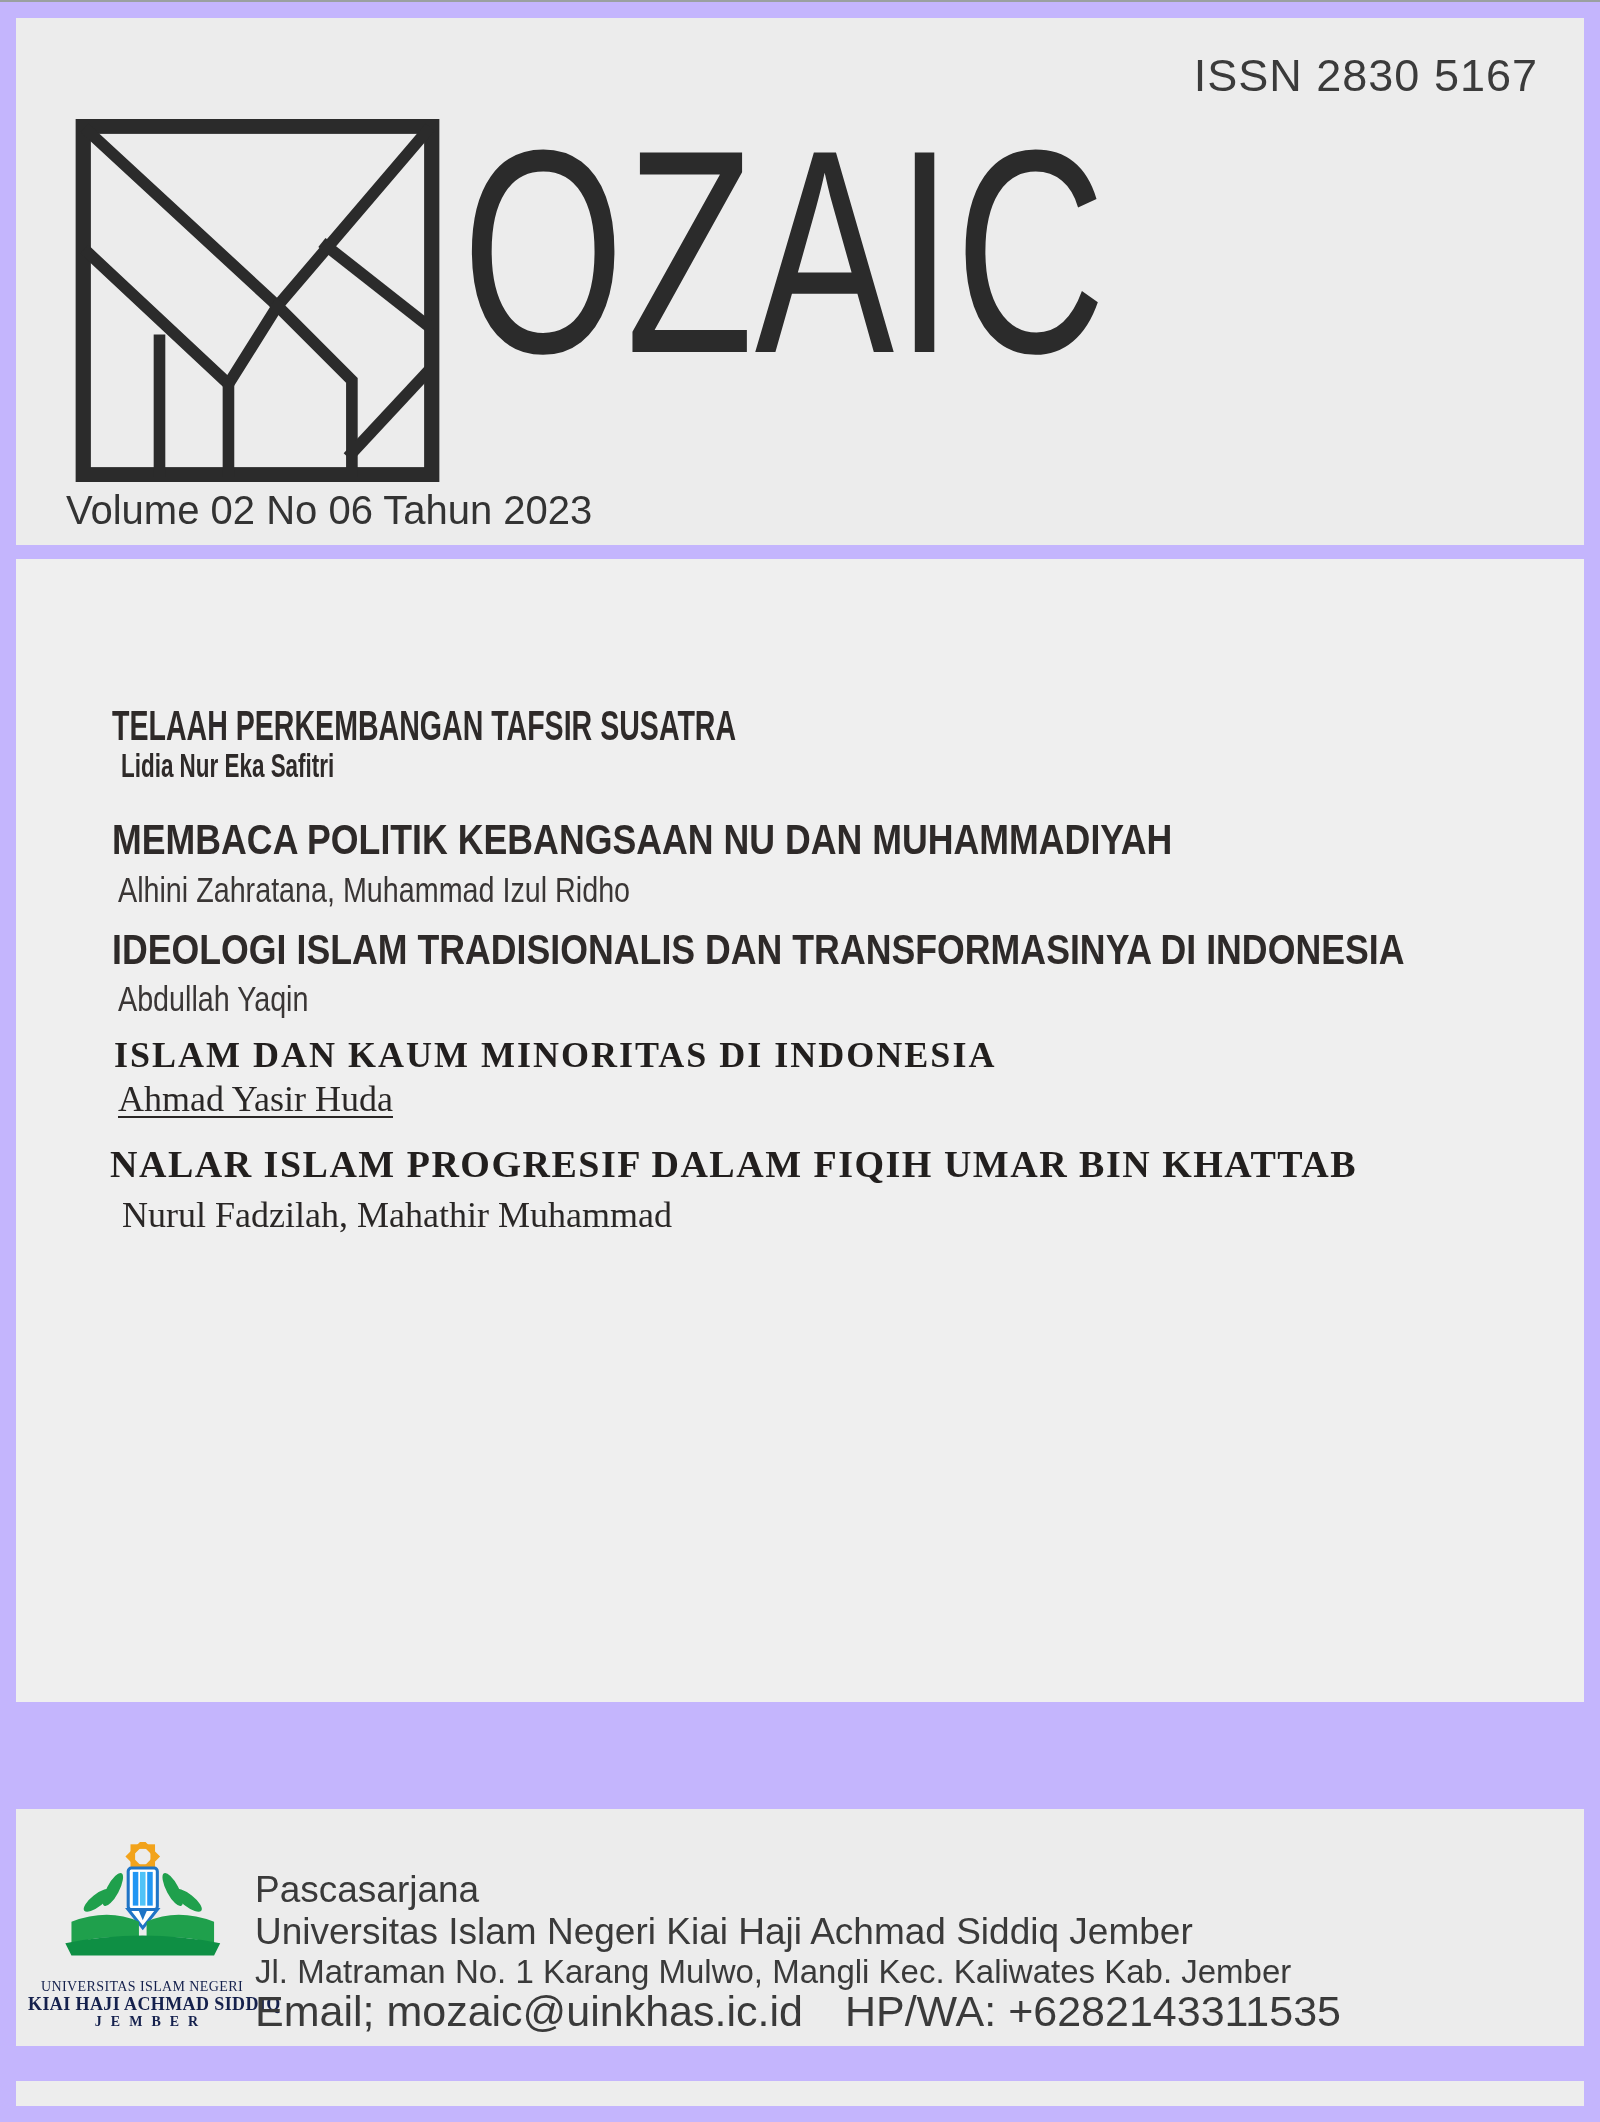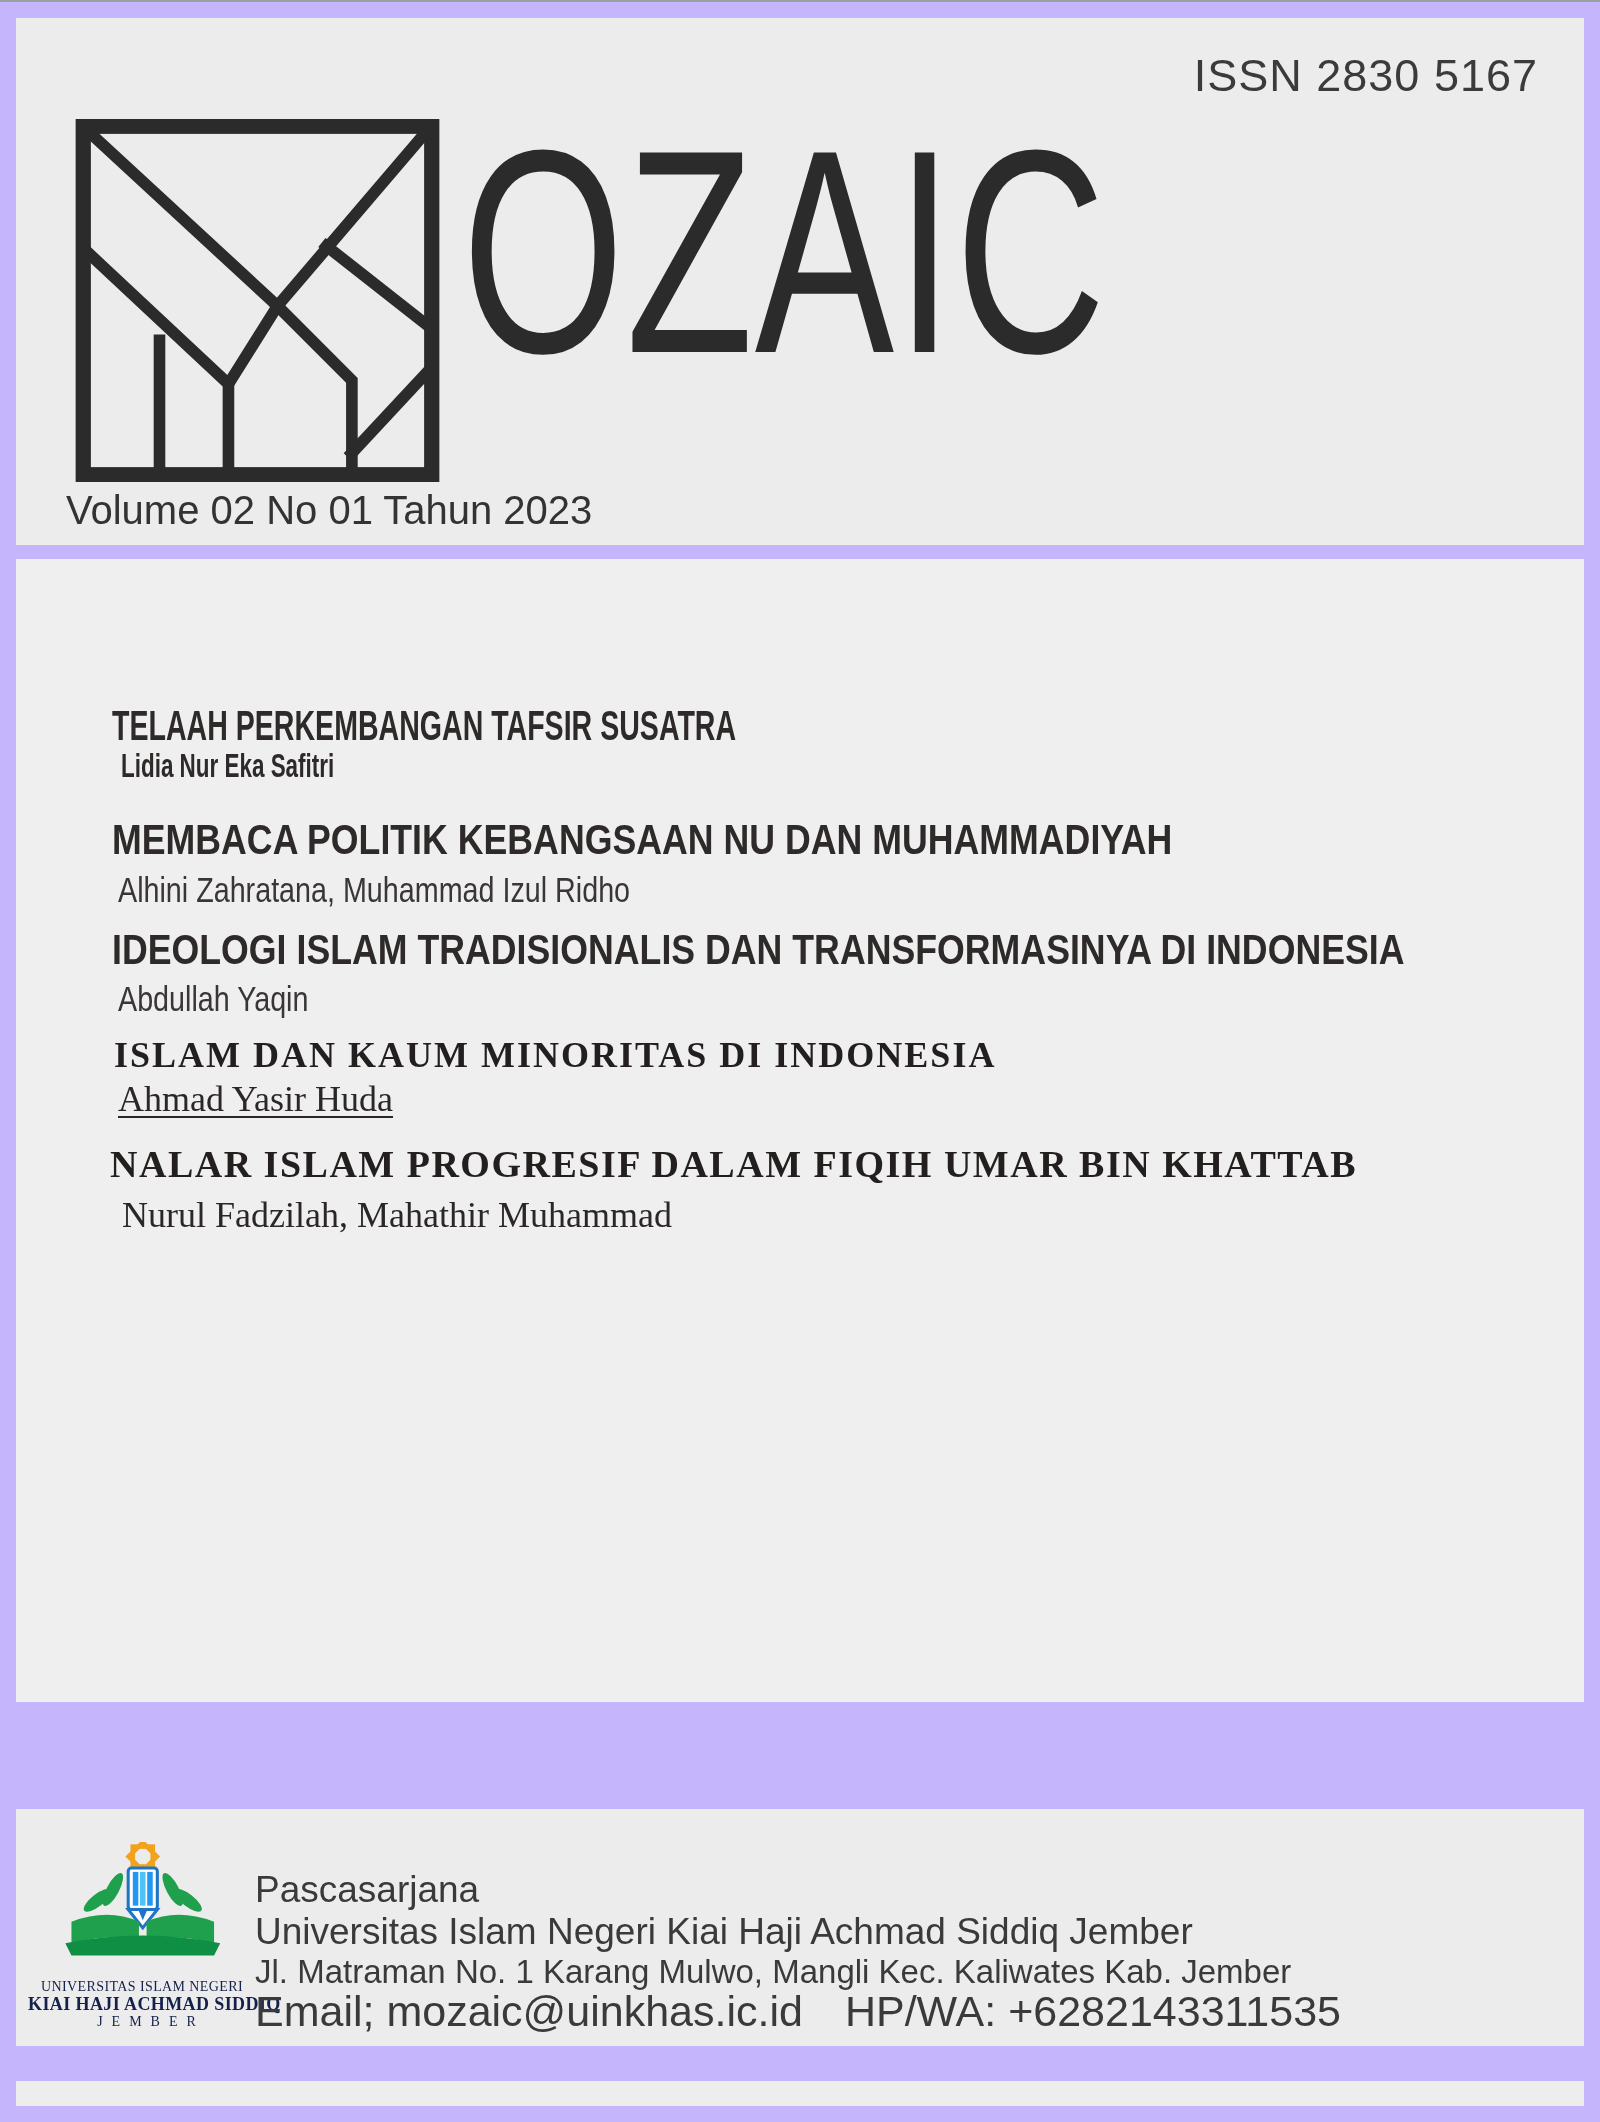--- a/index.html
+++ b/index.html
@@ -39,21 +39,21 @@
   .cx66{transform:scaleX(0.66);}
   .cx68{transform:scaleX(0.68);}
   .cx82{transform:scaleX(0.82);}
   .cx85{transform:scaleX(0.85);}
 
   .uni-emblem{position:absolute;left:50px;top:1840px;}
   .uni-text{position:absolute;left:28px;width:228px;text-align:center;color:#15214d;
     font-family:"Liberation Serif",serif;white-space:nowrap;}
   .uni-line1{top:1977px;font-size:14px;font-weight:400;letter-spacing:.4px;}
   .uni-line2{top:1992px;font-size:18px;font-weight:bold;letter-spacing:.4px;}
-  .uni-line3{top:2012px;font-size:14px;font-weight:400;letter-spacing:9px;padding-left:9px;}
+  .uni-line3{top:2012px;font-size:14px;font-weight:700;letter-spacing:9px;padding-left:9px;}
 
   .ft{position:absolute;left:255px;white-space:nowrap;color:#3a3a3a;}
   .ft1{top:1867px;font-size:37px;}
   .ft2{top:1909px;font-size:37px;}
   .ft3{top:1951px;font-size:33px;}
   .ft4{top:1985px;font-size:43px;}
   .ft4 .gap{display:inline-block;width:42px;}
 </style>
 </head>
 <body>
@@ -69,21 +69,21 @@
     <path d="M3.5,3.5 L55.5,51.5 L96.5,3.5"></path>
     <path d="M69,35 L97,57"></path>
     <path d="M3.5,37 L42,73 L55.5,51.5"></path>
     <path d="M23,61 L23,97"></path>
     <path d="M42,73 L42,97"></path>
     <path d="M55.5,51.5 L76,72 L76,97"></path>
     <path d="M96.5,70 L76,92"></path>
   </svg>
 
   <div class="wordmark">OZAIC</div>
-  <div class="volume">Volume 02 No 01 Tahun 2023</div>
+  <div class="volume">Volume 02 No 06 Tahun 2023</div>
 
   <div class="panel panel-main"></div>
 
   <div class="art sans-title cx68" style="left:112px;top:700px;">TELAAH PERKEMBANGAN TAFSIR SUSATRA</div>
   <div class="art sans-author-bold cx66" style="left:121px;top:744px;">Lidia Nur Eka Safitri</div>
 
   <div class="art sans-title cx85" style="left:112px;top:814px;">MEMBACA POLITIK KEBANGSAAN NU DAN MUHAMMADIYAH</div>
   <div class="art sans-author cx82" style="left:118px;top:868px;">Alhini Zahratana, Muhammad Izul Ridho</div>
 
   <div class="art sans-title cx85" style="left:112px;top:924px;">IDEOLOGI ISLAM TRADISIONALIS DAN TRANSFORMASINYA DI INDONESIA</div>

